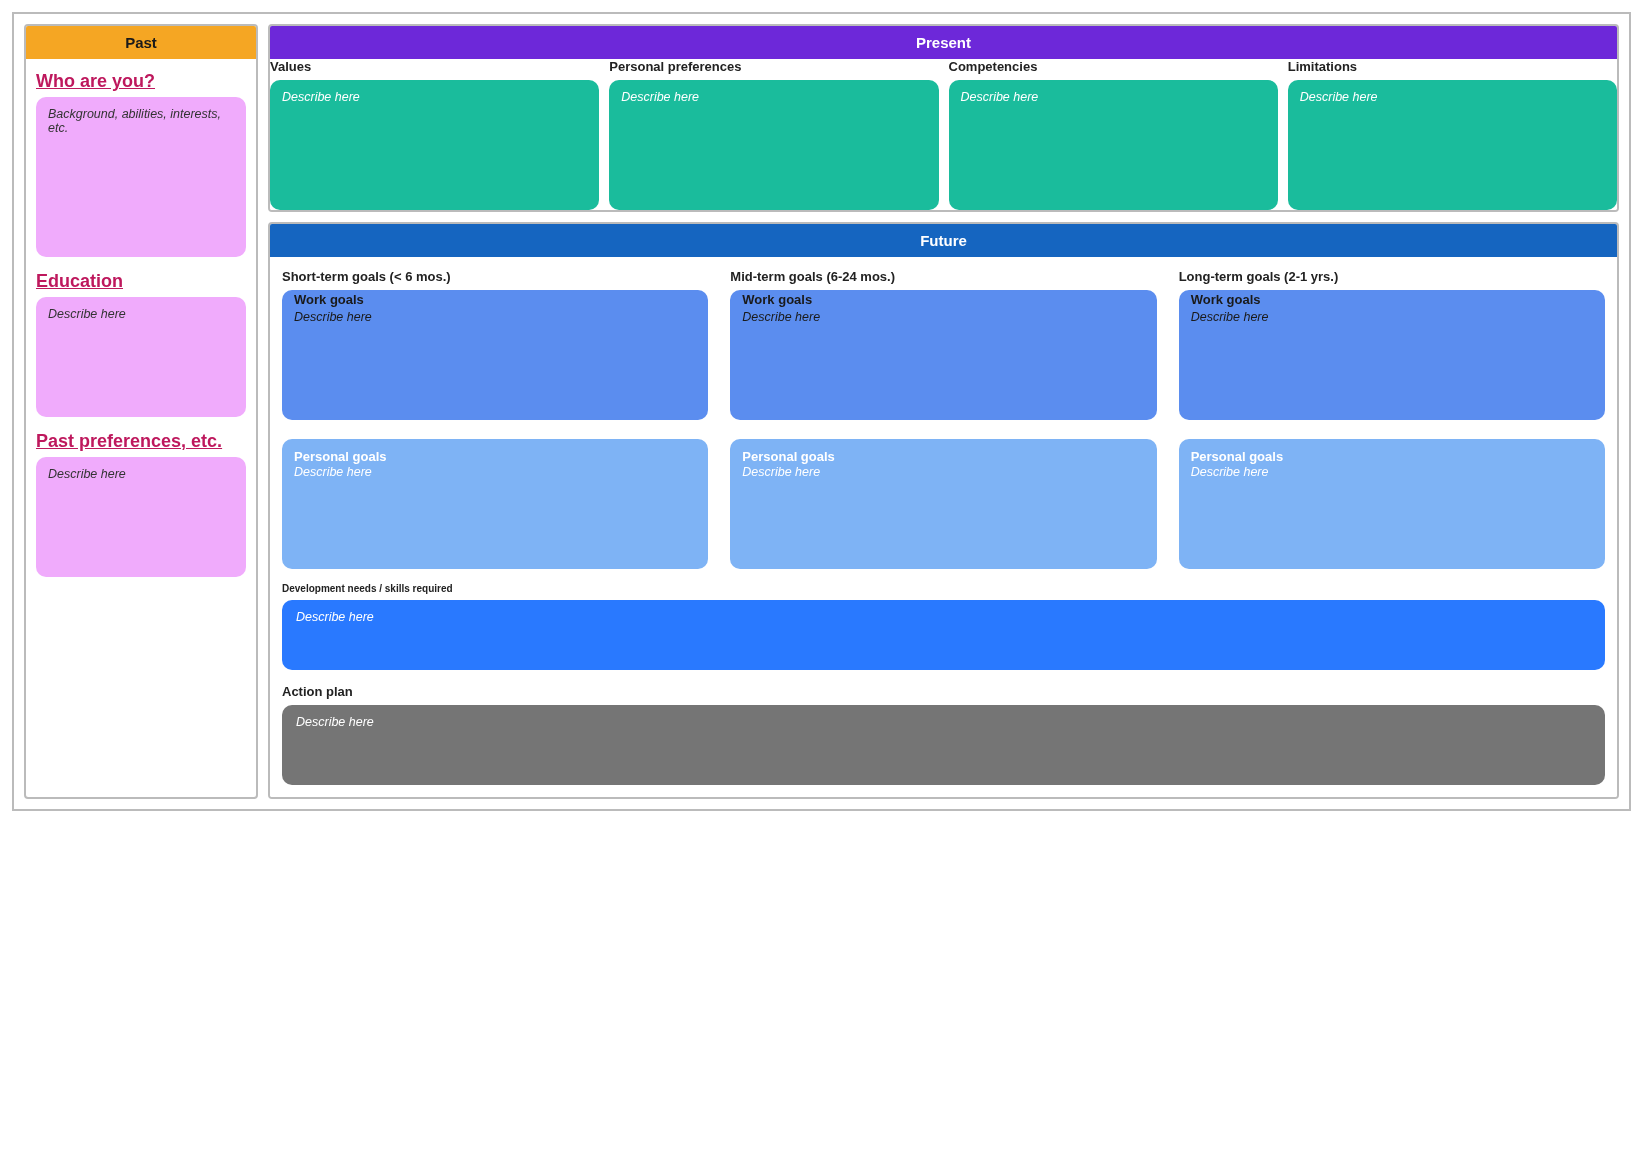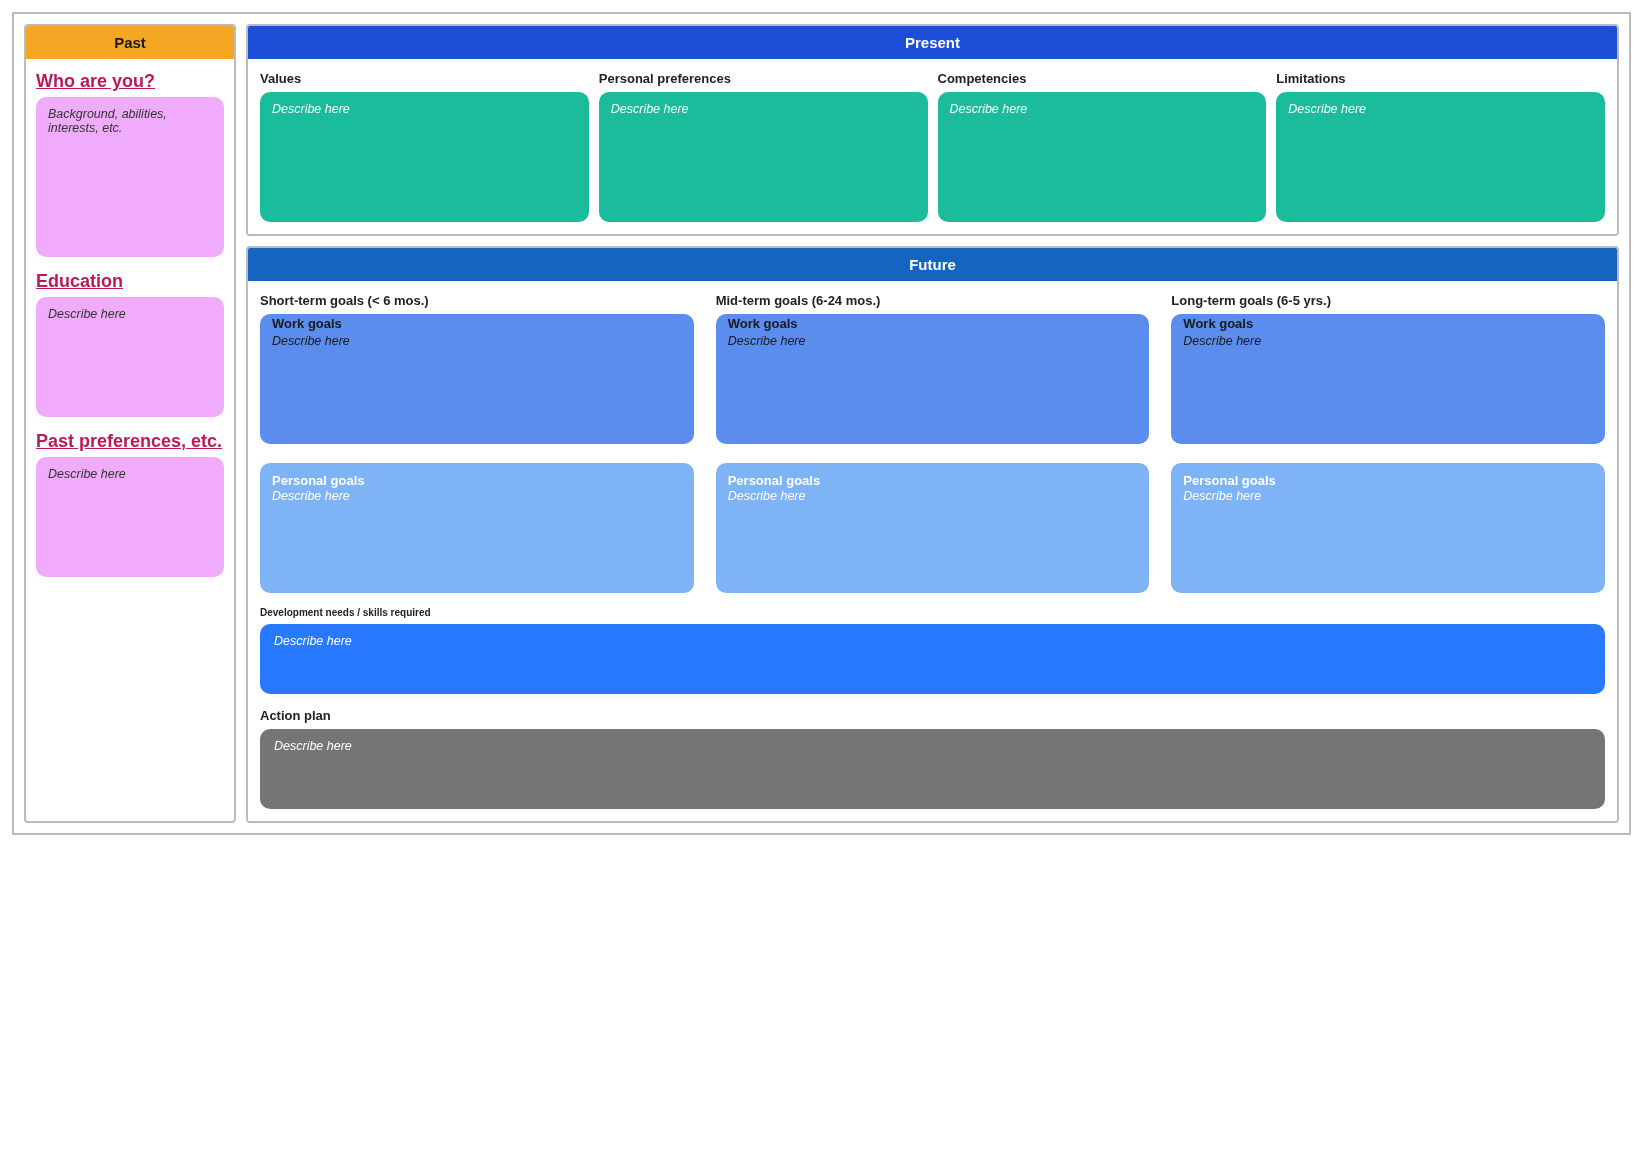--- a/index.html
+++ b/index.html
@@ -10,21 +10,21 @@
     }
     .main-wrapper {
       display: flex;
       gap: 10px;
       border: 2px solid #bbb;
       padding: 10px;
       background: #fff;
     }
     
     .past-column {
-      width: 212px;
+      width: 234px;
       flex-shrink: 0;
       border: 2px solid #bbb;
       border-radius: 4px;
       overflow: hidden;
     }
     .past-header {
       background: #F5A623;
       color: #1a1a1a;
       font-weight: bold;
       font-size: 15px;
@@ -75,26 +75,25 @@
       overflow: hidden;
     }
     .section-header {
       text-align: center;
       font-weight: bold;
       font-size: 15px;
       padding: 8px 0;
       color: #fff;
     }
     .present-header {
-      background: #1d4ed8;
+      background: #6d28d9;
     }
     .present-body {
       display: flex;
       gap: 10px;
-      padding: 12px;
       background: #fff;
     }
     .present-col {
       flex: 1;
     }
     .present-col-label {
       font-weight: bold;
       font-size: 13px;
       color: #222;
       margin-bottom: 6px;
@@ -290,21 +289,21 @@
               <div class="card-title">Work goals</div>
               <div class="card-desc">Describe here</div>
             </div>
             <div class="blue-card-light">
               <div class="card-title-white">Personal goals</div>
               <div class="card-desc-white">Describe here</div>
             </div>
           </div>
 
           <div class="goal-col">
-            <div class="goal-col-label">Long-term goals (6-5 yrs.)</div>
+            <div class="goal-col-label">Long-term goals (2-1 yrs.)</div>
             <div class="blue-card-dark">
               <div class="card-title">Work goals</div>
               <div class="card-desc">Describe here</div>
             </div>
             <div class="blue-card-light">
               <div class="card-title-white">Personal goals</div>
               <div class="card-desc-white">Describe here</div>
             </div>
           </div>
         </div>

